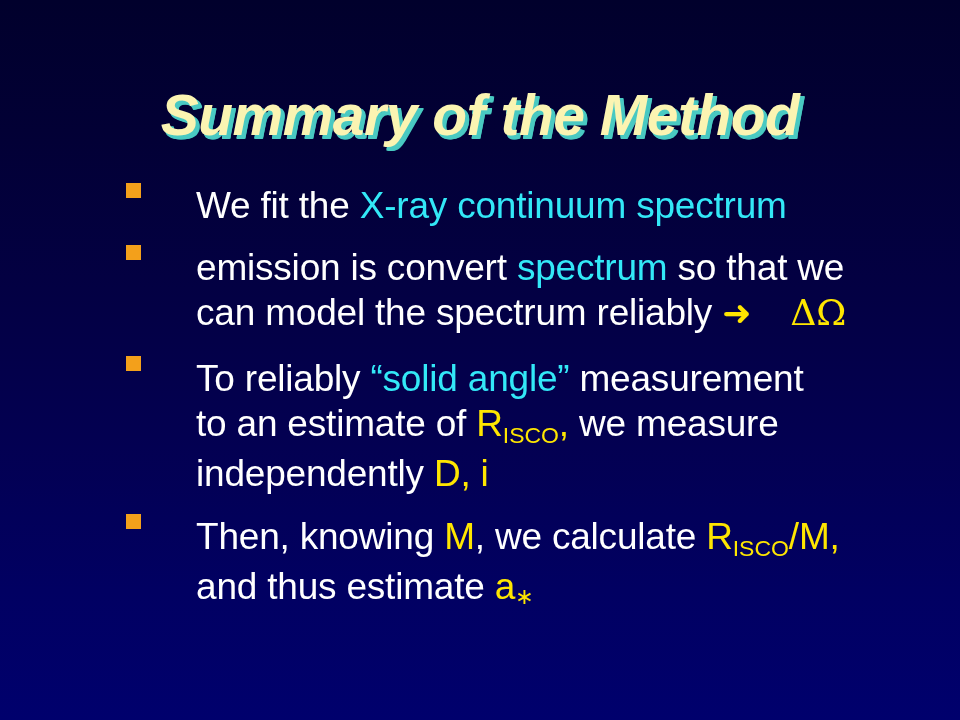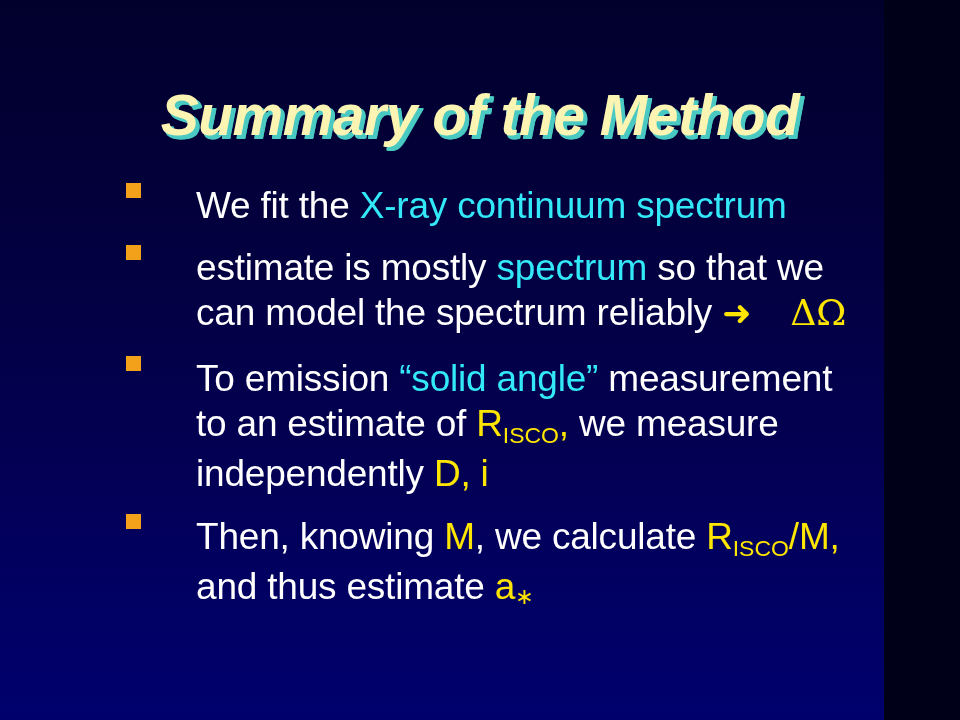--- a/index.html
+++ b/index.html
@@ -2,21 +2,21 @@
 <html><head>
 <meta charset="utf-8">
 <style>
   html, body {
     margin: 0;
     padding: 0;
     background: #000018;
   }
   #slide {
     position: relative;
-    width: 884px;
+    width: 960px;
     height: 720px;
     overflow: hidden;
     background: linear-gradient(to bottom, #01002c 0%, #020035 18%, #030043 40%, #030052 62%, #010062 82%, #00006d 100%);
     font-family: "Liberation Sans", sans-serif;
     -webkit-font-smoothing: antialiased;
   }
 
   
   #title-wrap {
     position: absolute;
@@ -117,29 +117,29 @@
       <div class="bullet-row">
         <span class="bullet-marker"></span>
         <div class="bullet-body">
           <div class="bullet-line"><span class="c-white">We fit the </span><span class="c-cyan">X-ray continuum spectrum</span></div>
         </div>
       </div>
       <div class="gap-a"></div>
       <div class="bullet-row">
         <span class="bullet-marker"></span>
         <div class="bullet-body">
-          <div class="bullet-line"><span class="c-white">estimate is mostly </span><span class="c-cyan">spectrum</span><span class="c-white"> so that we</span></div>
+          <div class="bullet-line"><span class="c-white">emission is convert </span><span class="c-cyan">spectrum</span><span class="c-white"> so that we</span></div>
           <div class="bullet-line"><span class="c-white">can model the spectrum reliably </span><span class="c-yellow arrow">➜</span><span class="c-white"> </span><span class="c-yellow sym">ΔΩ</span></div>
         </div>
       </div>
       <div class="gap-b"></div>
       <div class="bullet-row">
         <span class="bullet-marker"></span>
         <div class="bullet-body">
-          <div class="bullet-line"><span class="c-white">To emission </span><span class="c-cyan">“solid angle”</span><span class="c-white"> measurement</span></div>
+          <div class="bullet-line"><span class="c-white">To reliably </span><span class="c-cyan">“solid angle”</span><span class="c-white"> measurement</span></div>
           <div class="bullet-line"><span class="c-white">to an estimate of </span><span class="c-yellow">R</span><span class="c-yellow sub">ISCO</span><span class="c-yellow">,</span><span class="c-white"> we measure</span></div>
           <div class="bullet-line"><span class="c-white">independently </span><span class="c-yellow">D, i</span></div>
         </div>
       </div>
       <div class="gap-c"></div>
       <div class="bullet-row">
         <span class="bullet-marker"></span>
         <div class="bullet-body">
           <div class="bullet-line"><span class="c-white">Then, knowing </span><span class="c-yellow">M</span><span class="c-white">, we calculate </span><span class="c-yellow">R</span><span class="c-yellow sub">ISCO</span><span class="c-yellow">/M,</span></div>
           <div class="bullet-line"><span class="c-white">and thus estimate </span><span class="c-yellow">a</span><span class="c-yellow star">∗</span></div>

